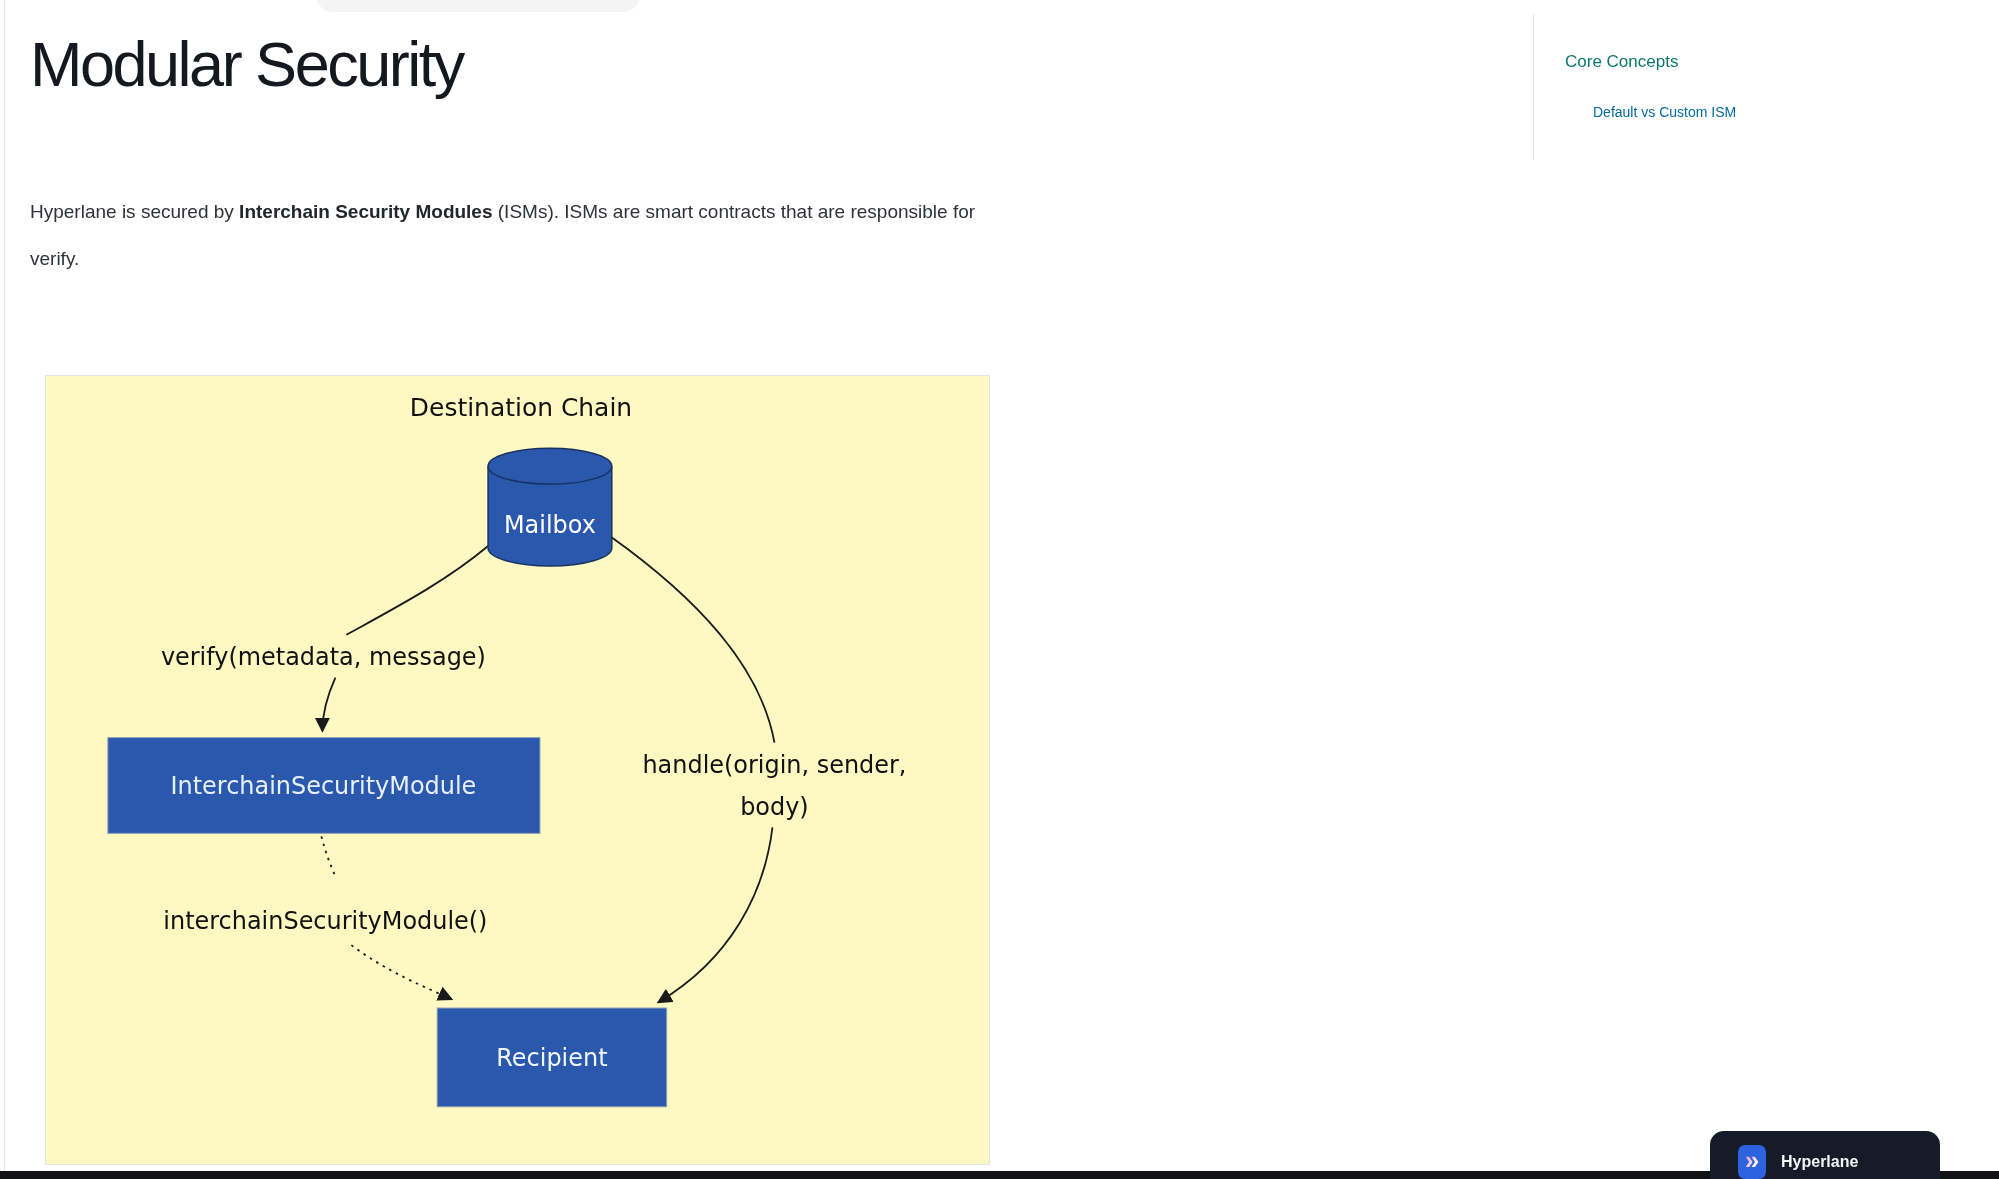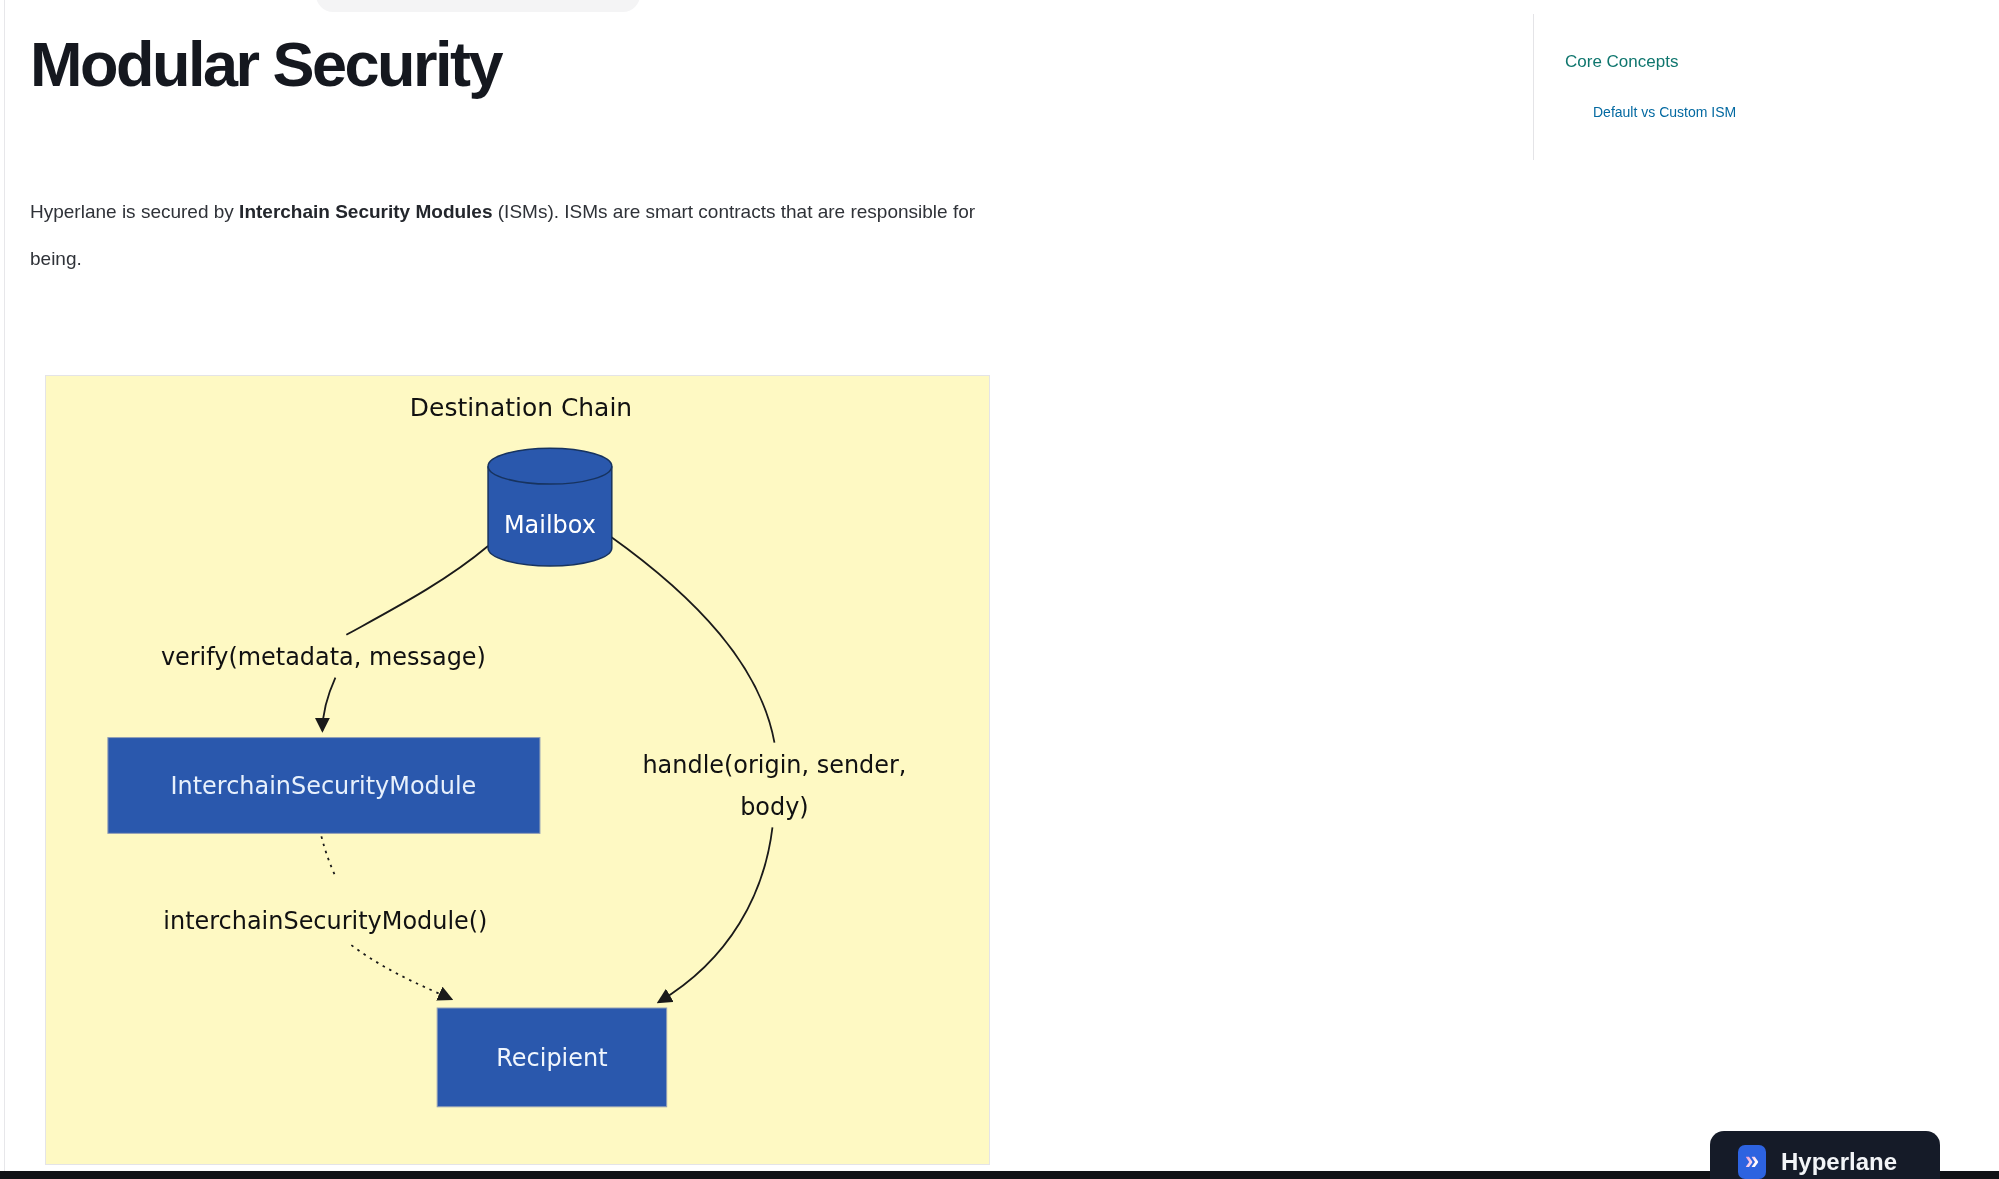--- a/index.html
+++ b/index.html
@@ -11,21 +11,21 @@
     background: #e7e7ea;
   }
 
   .top-pill {
     position: absolute; left: 316px; top: -22px; width: 324px; height: 34px;
     background: #f4f4f5; border-radius: 17px;
   }
 
   h1.page-title {
     position: absolute; left: 30px; top: 28px;
-    font-size: 63px; font-weight: 700; letter-spacing: -2.5px;
+    font-size: 63px; font-weight: 400; letter-spacing: -2.5px;
     color: #15181f;
     text-align: right;
   }
 
   .intro {
     position: absolute; left: 30px; top: 188px; width: 1460px;
     font-size: 19px; color: #2f3238;
   }
   .intro .line { height: 47px; line-height: 47px; white-space: pre; }
   .intro strong { font-weight: 700; color: #23262c; }
@@ -68,35 +68,35 @@
     width: 28px; height: 34px; background: #2d63e0; border-radius: 7px;
     display: flex; align-items: center; justify-content: center;
   }
   .badge-logo .chev {
     font-size: 26px; font-weight: 700; line-height: 1;
     background: linear-gradient(120deg, #e87cc4 10%, #ffffff 70%);
     -webkit-background-clip: text; background-clip: text; color: transparent;
     transform: translateY(-2px);
   }
   .badge-label {
-    margin-left: 15px; font-size: 24px; font-weight: 700; color: #f3f5f8;
+    margin-left: 15px; font-size: 16px; font-weight: 700; color: #f3f5f8;
     line-height: 34px;
   }
 </style>
 </head>
 <body>
 
 <div class="left-hairline"></div>
 <div class="top-pill"></div>
 
 <h1 class="page-title">Modular Security</h1>
 
 <div class="intro">
   <div class="line"><span>Hyperlane is secured by </span><strong>Interchain Security Modules</strong><span> (ISMs). ISMs are smart contracts that are responsible for</span></div>
-  <div class="line"><span>being.</span></div>
+  <div class="line"><span>verify.</span></div>
 </div>
 
 <div class="toc-divider"></div>
 <div class="toc-section">Core Concepts</div>
 <div class="toc-item">Default vs Custom ISM</div>
 
 <figure class="diagram">
   <svg viewBox="0 0 945 789" width="943" height="788">
     <defs>
       <marker id="arrow" viewBox="0 0 10 10" refX="8.5" refY="5" markerWidth="8.5" markerHeight="8.5" orient="auto-start-reverse">

